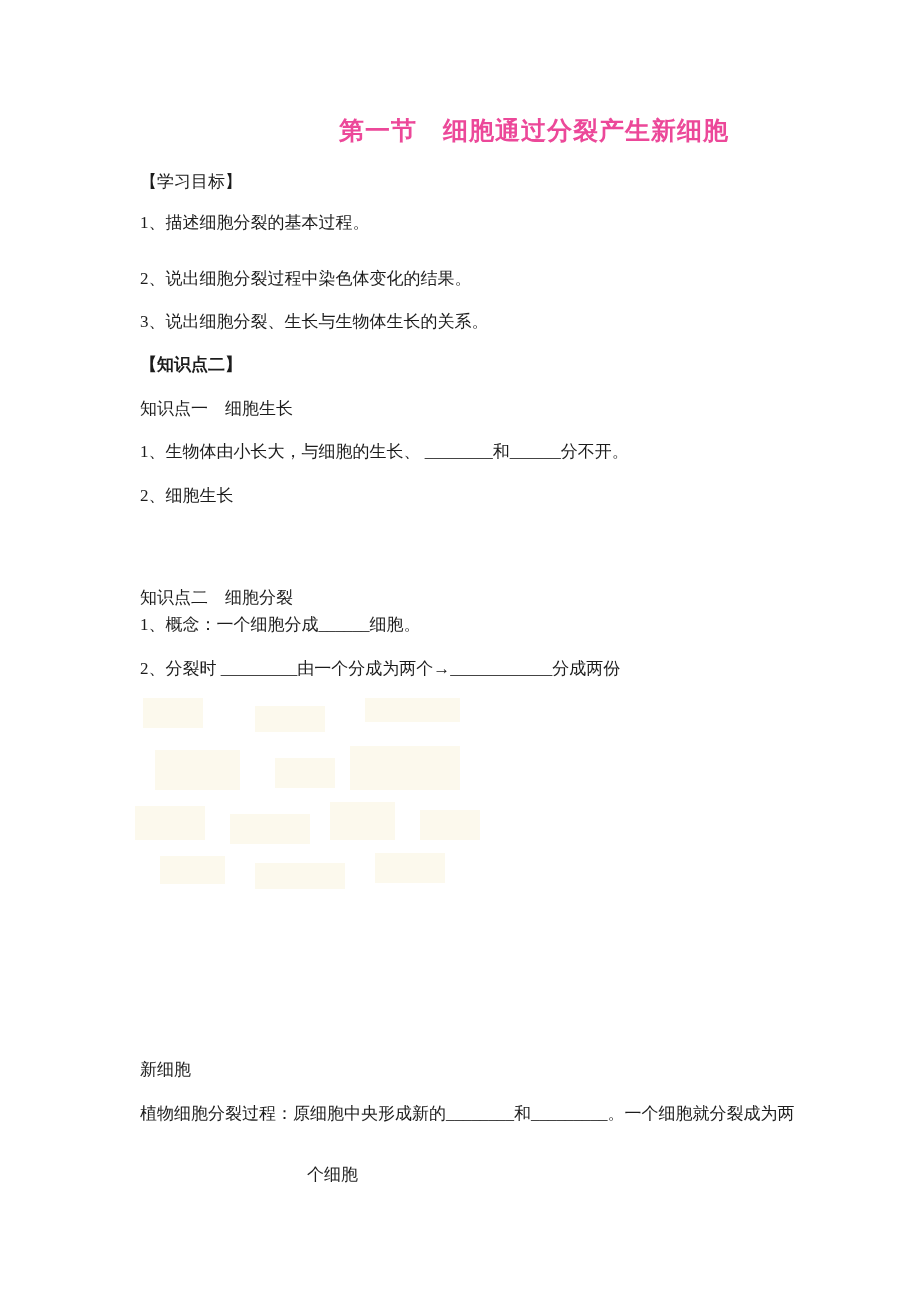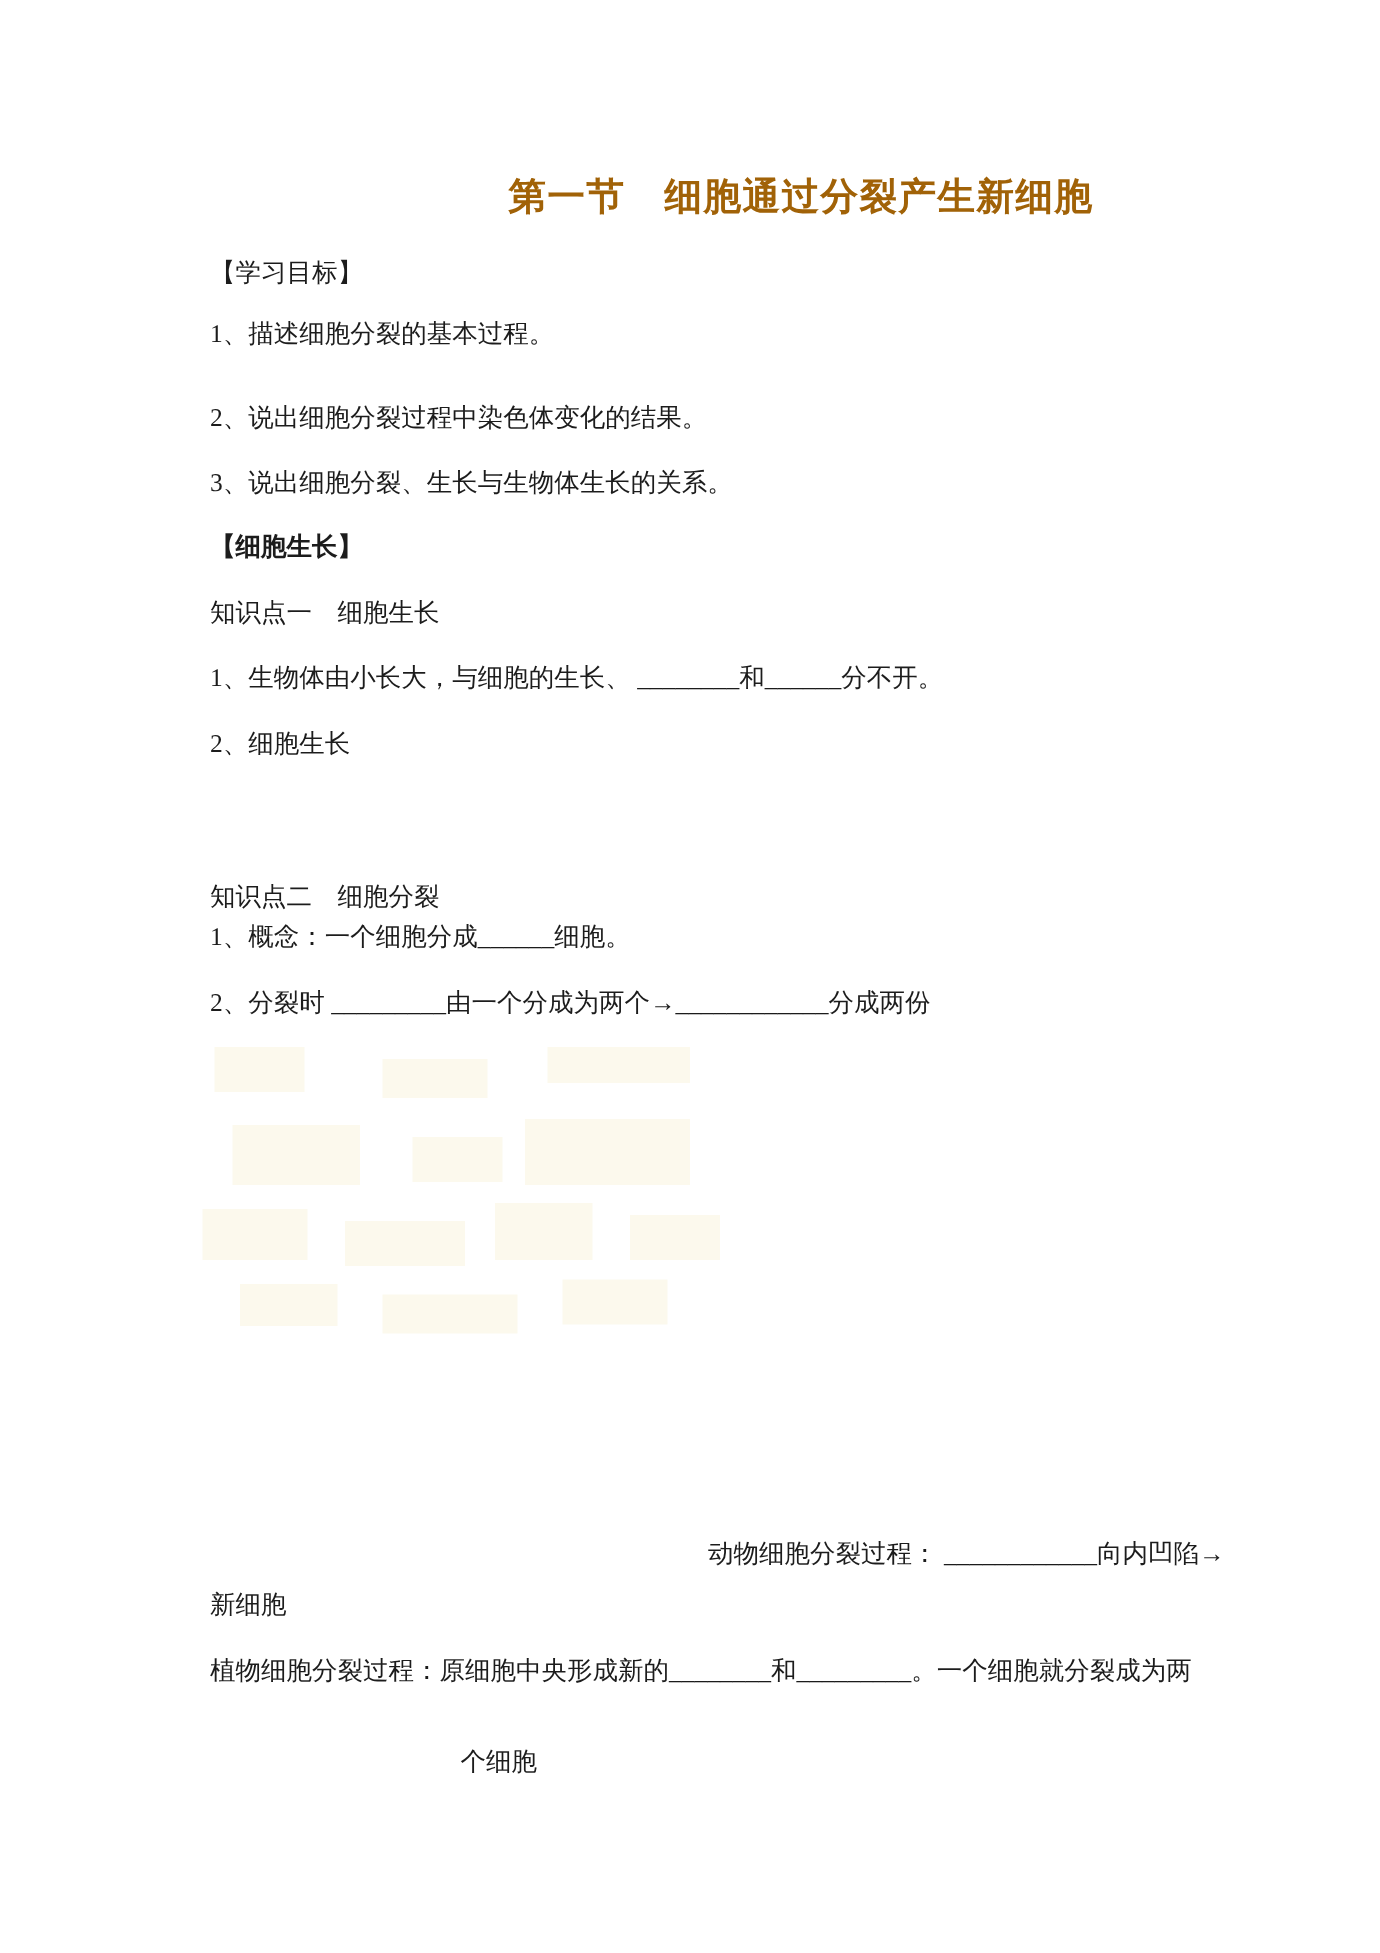--- a/index.html
+++ b/index.html
@@ -43,29 +43,29 @@
   .ghost .b {
     position: absolute;
     background: #fcf9ed;
   }
 </style>
 </head>
 <body style="background: rgb(255, 255, 255);">
 
 <div class="page" style="background: rgb(255, 255, 255); color: rgb(28, 28, 28);">
 
-  <div class="title" style="color: #a16207;">第一节　细胞通过分裂产生新细胞</div>
+  <div class="title" style="color: #ec4899;">第一节　细胞通过分裂产生新细胞</div>
 
   <div class="line" style="top:171px">【学习目标】</div>
 
   <div class="line" style="top:212px">1、描述细胞分裂的基本过程。</div>
   <div class="line" style="top:268px">2、说出细胞分裂过程中染色体变化的结果。</div>
   <div class="line" style="top:311px">3、说出细胞分裂、生长与生物体生长的关系。</div>
 
-  <div class="line bold" style="top:354px">【细胞生长】</div>
+  <div class="line bold" style="top:354px">【知识点二】</div>
 
   <div class="line" style="top:398px">知识点一　细胞生长</div>
   <div class="line" style="top:441px">1、生物体由小长大，与细胞的生长、 ________和______分不开。</div>
   <div class="line" style="top:485px">2、细胞生长</div>
 
   <div class="line" style="top:587px">知识点二　细胞分裂</div>
   <div class="line" style="top:614px">1、概念：一个细胞分成______细胞。</div>
   <div class="line" style="top:658px">2、分裂时 _________由一个分成为两个→____________分成两份</div>
 
   <div class="ghost">
@@ -77,19 +77,18 @@
     <div class="b" style="left:215px;top:48px; width:110px;height:44px"></div>
     <div class="b" style="left:0;    top:108px;width:70px; height:34px"></div>
     <div class="b" style="left:95px; top:116px;width:80px; height:30px"></div>
     <div class="b" style="left:195px;top:104px;width:65px; height:38px"></div>
     <div class="b" style="left:285px;top:112px;width:60px; height:30px"></div>
     <div class="b" style="left:25px; top:158px;width:65px; height:28px"></div>
     <div class="b" style="left:120px;top:165px;width:90px; height:26px"></div>
     <div class="b" style="left:240px;top:155px;width:70px; height:30px"></div>
   </div>
 
-  <div class="line" style="left:472px; top:1025px">动物细胞分裂过程： ____________向内凹陷→</div>
   <div class="line" style="top:1059px">新细胞</div>
 
   <div class="line" style="top:1103px">植物细胞分裂过程：原细胞中央形成新的________和_________。一个细胞就分裂成为两</div>
   <div class="line" style="left:307px; top:1164px">个细胞</div>
 
 </div>
 
 </body></html>

